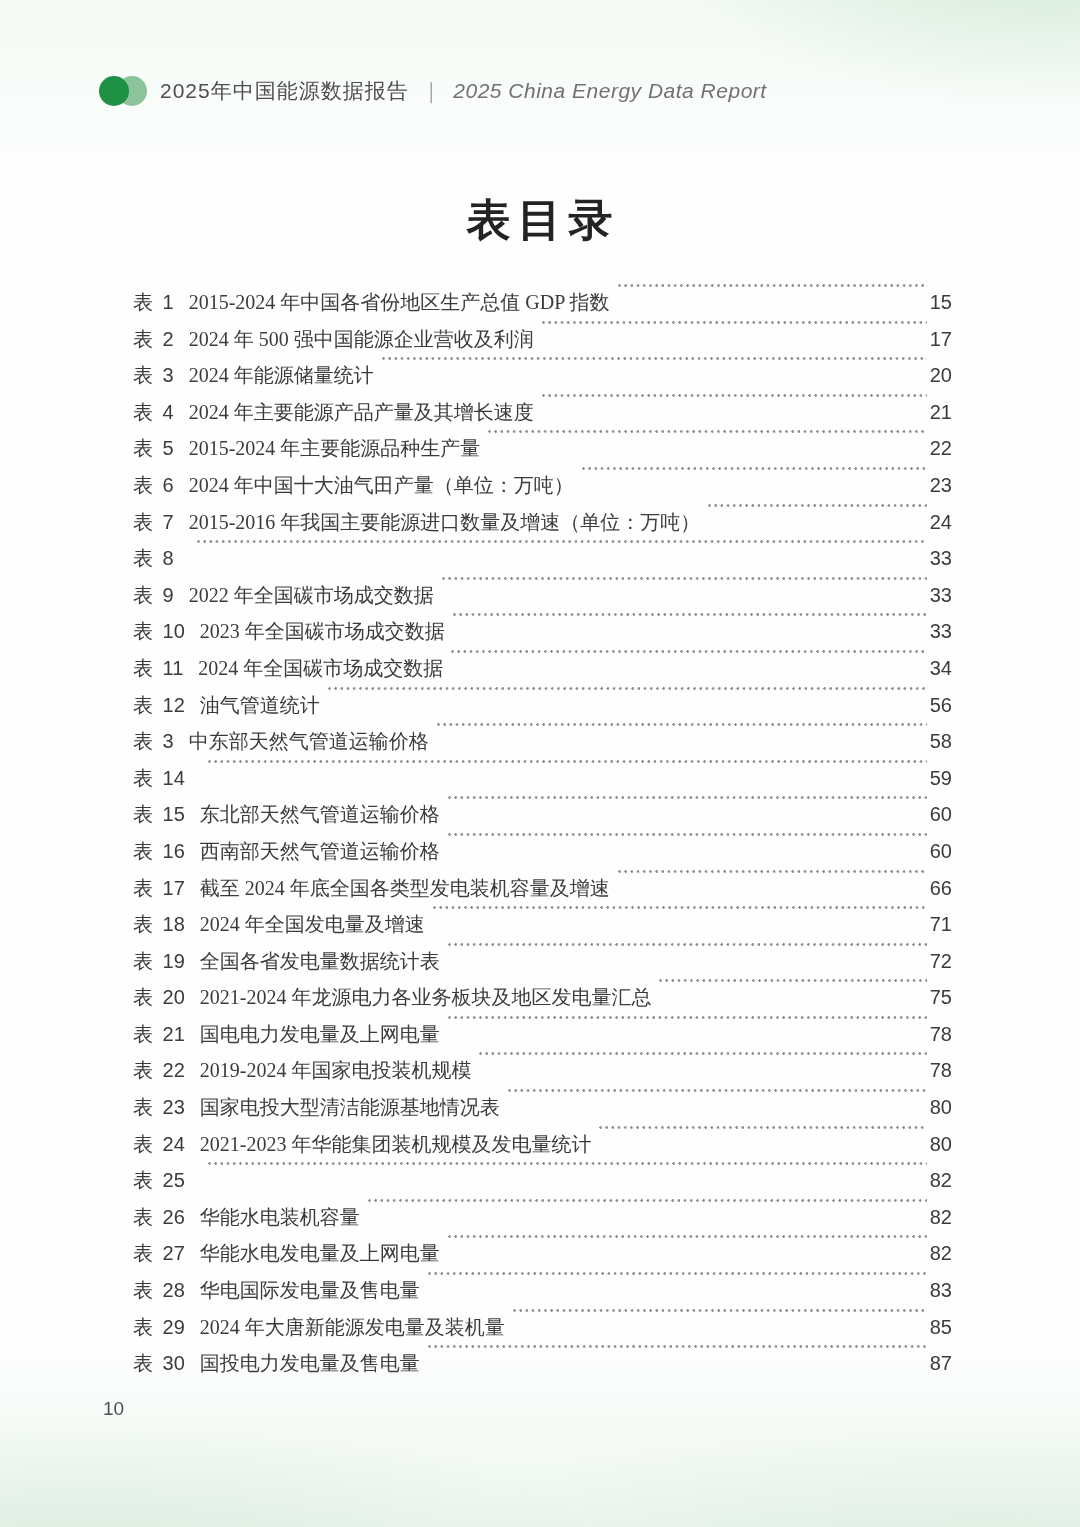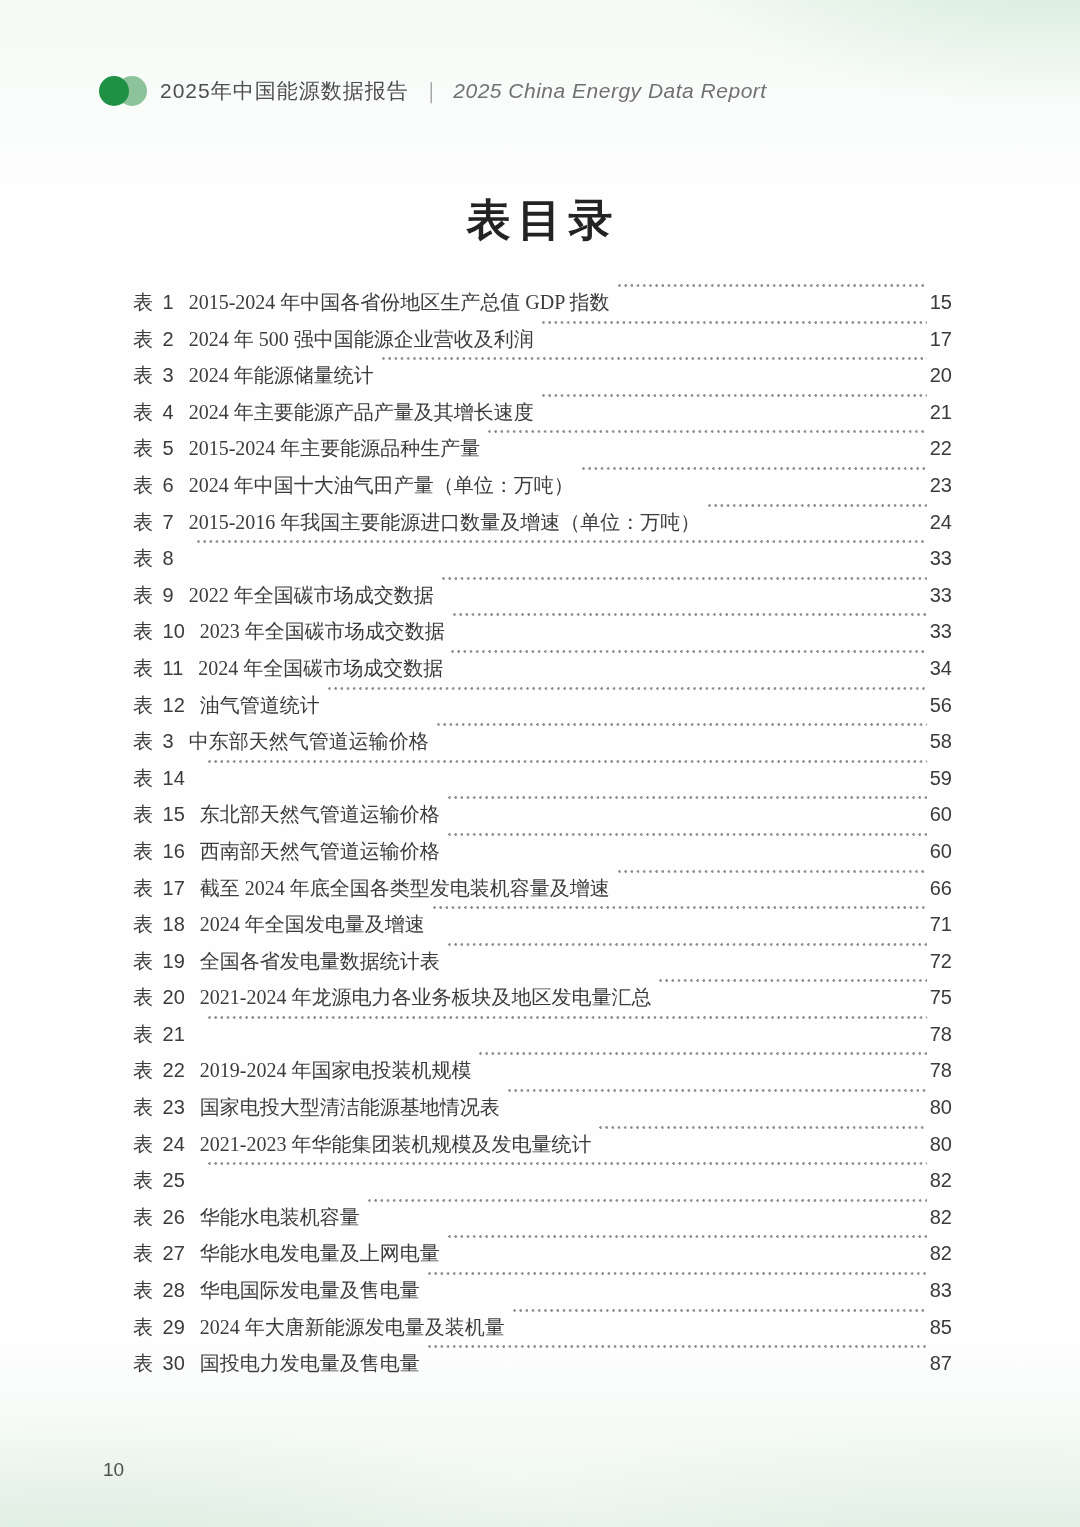--- a/index.html
+++ b/index.html
@@ -79,21 +79,21 @@
     background-image: radial-gradient(circle at 1.5px 1.5px, #8d8d8d 1.1px, rgba(0,0,0,0) 1.5px);
     background-size: 6.2px 3px;
     background-repeat: repeat-x;
     background-position: left bottom;
   }
   .toc-page { flex: 0 0 auto; color: #3b3b3b; }
 
   
   .footer-num {
     position: absolute;
-    top: 1459px;
+    top: 1398px;
     left: 103px;
     font-size: 19px;
     color: #4f4f4f;
   }
 </style>
 </head>
 <body>
 
 <div class="page">
 
@@ -245,20 +245,21 @@
 
     <div class="toc-row">
       <span class="toc-label">表 20</span>
       <span class="toc-title">2021-2024 年龙源电力各业务板块及地区发电量汇总</span>
       <span class="leader"></span>
       <span class="toc-page">75</span>
     </div>
 
     <div class="toc-row">
       <span class="toc-label">表 21</span>
+      <span class="toc-title">国电电力发电量及上网电量</span>
       <span class="leader"></span>
       <span class="toc-page">78</span>
     </div>
 
     <div class="toc-row">
       <span class="toc-label">表 22</span>
       <span class="toc-title">2019-2024 年国家电投装机规模</span>
       <span class="leader"></span>
       <span class="toc-page">78</span>
     </div>

